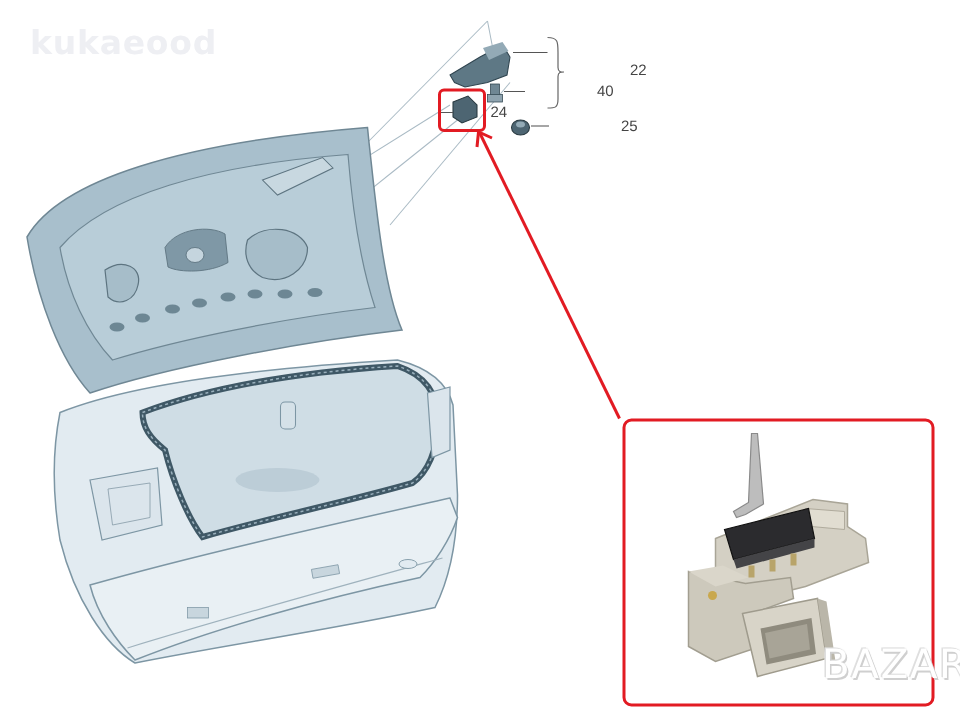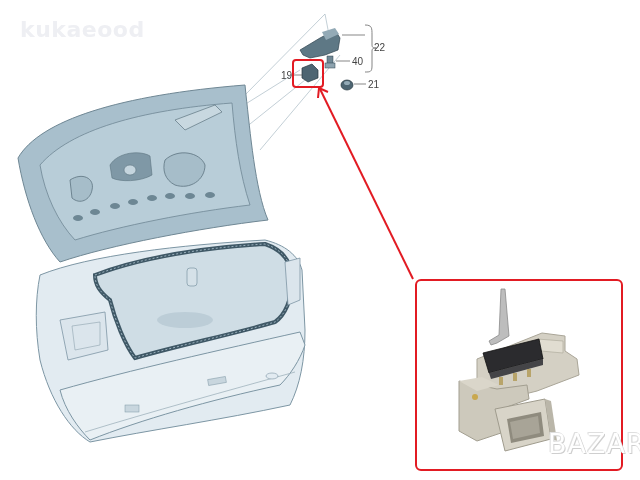--- a/index.html
+++ b/index.html
@@ -1,19 +1,19 @@
 <!DOCTYPE html>
 <html><head>
 <meta charset="utf-8">
 <style>
   html,body{margin:0;padding:0;background:#fff;}
   body{width:640px;height:480px;position:relative;overflow:hidden;font-family:"Liberation Sans",sans-serif;}
   .watermark-top{position:absolute;left:20px;top:17px;font-family:"DejaVu Sans",sans-serif;font-weight:bold;font-size:22px;color:#eeeff3;letter-spacing:0.5px;}
   svg.diagram{position:absolute;left:0;top:0;}
-  .callout{position:absolute;font-family:"Liberation Sans",sans-serif;font-size:10px;color:#444;}
+  .callout{position:absolute;font-family:"Liberation Sans",sans-serif;font-size:10px;color:#444;margin-left:46px;}
   .photo-frame{position:absolute;left:415px;top:279px;width:204px;height:188px;border:2px solid #e21b23;border-radius:6px;background:#fff;overflow:hidden;}
   .watermark-bazar{position:absolute;left:548px;top:428px;font-family:"DejaVu Sans",sans-serif;font-weight:normal;font-size:27px;color:#fff;letter-spacing:1px;
     text-shadow:0 0 1px #c9c9c9,1px 1px 0 #d0d0d0,-1px -1px 0 #e2e2e2;}
 </style>
 </head>
 <body>
 
 <div class="watermark-top">kukaeood</div>
 
 <svg class="diagram" width="640" height="480" viewBox="0 0 640 480">
@@ -95,22 +95,22 @@
   <rect x="293" y="60" width="30" height="27" rx="3" fill="none" stroke="#e21b23" stroke-width="2"></rect>
 
   <g stroke="#e21b23" stroke-width="2" fill="none">
     <polyline points="413,279 320,89"></polyline>
     <polyline points="318,98 319,88 328,92"></polyline>
   </g>
 </svg>
 
 <span class="callout" style="left:374px;top:42px;">22</span>
 <span class="callout" style="left:352px;top:56px;">40</span>
-<span class="callout" style="left:281px;top:70px;">19</span>
-<span class="callout" style="left:368px;top:79px;">21</span>
+<span class="callout" style="left:281px;top:70px;">24</span>
+<span class="callout" style="left:368px;top:79px;">25</span>
 
 <div class="photo-frame">
   <svg width="204" height="188" viewBox="0 0 204 188">
 
     <path d="M84,8 L88,8 L92,55 L80,62 L74,64 L72,60 L82,54 Z" fill="#bdbdbd" stroke="#8a8a8a" stroke-width="0.8"></path>
 
     <path d="M60,78 L125,52 L148,55 L148,70 L160,78 L162,94 L120,110 L80,120 L60,112 Z" fill="#d4d0c4" stroke="#a9a597" stroke-width="1"></path>
     <path d="M120,58 L146,60 L146,72 L124,70 Z" fill="#e1ddd1" stroke="#aaa697" stroke-width="0.6"></path>
 
     <path d="M66,72 L122,58 L126,78 L72,92 Z" fill="#2b2b2e" stroke="#111" stroke-width="0.8"></path>

